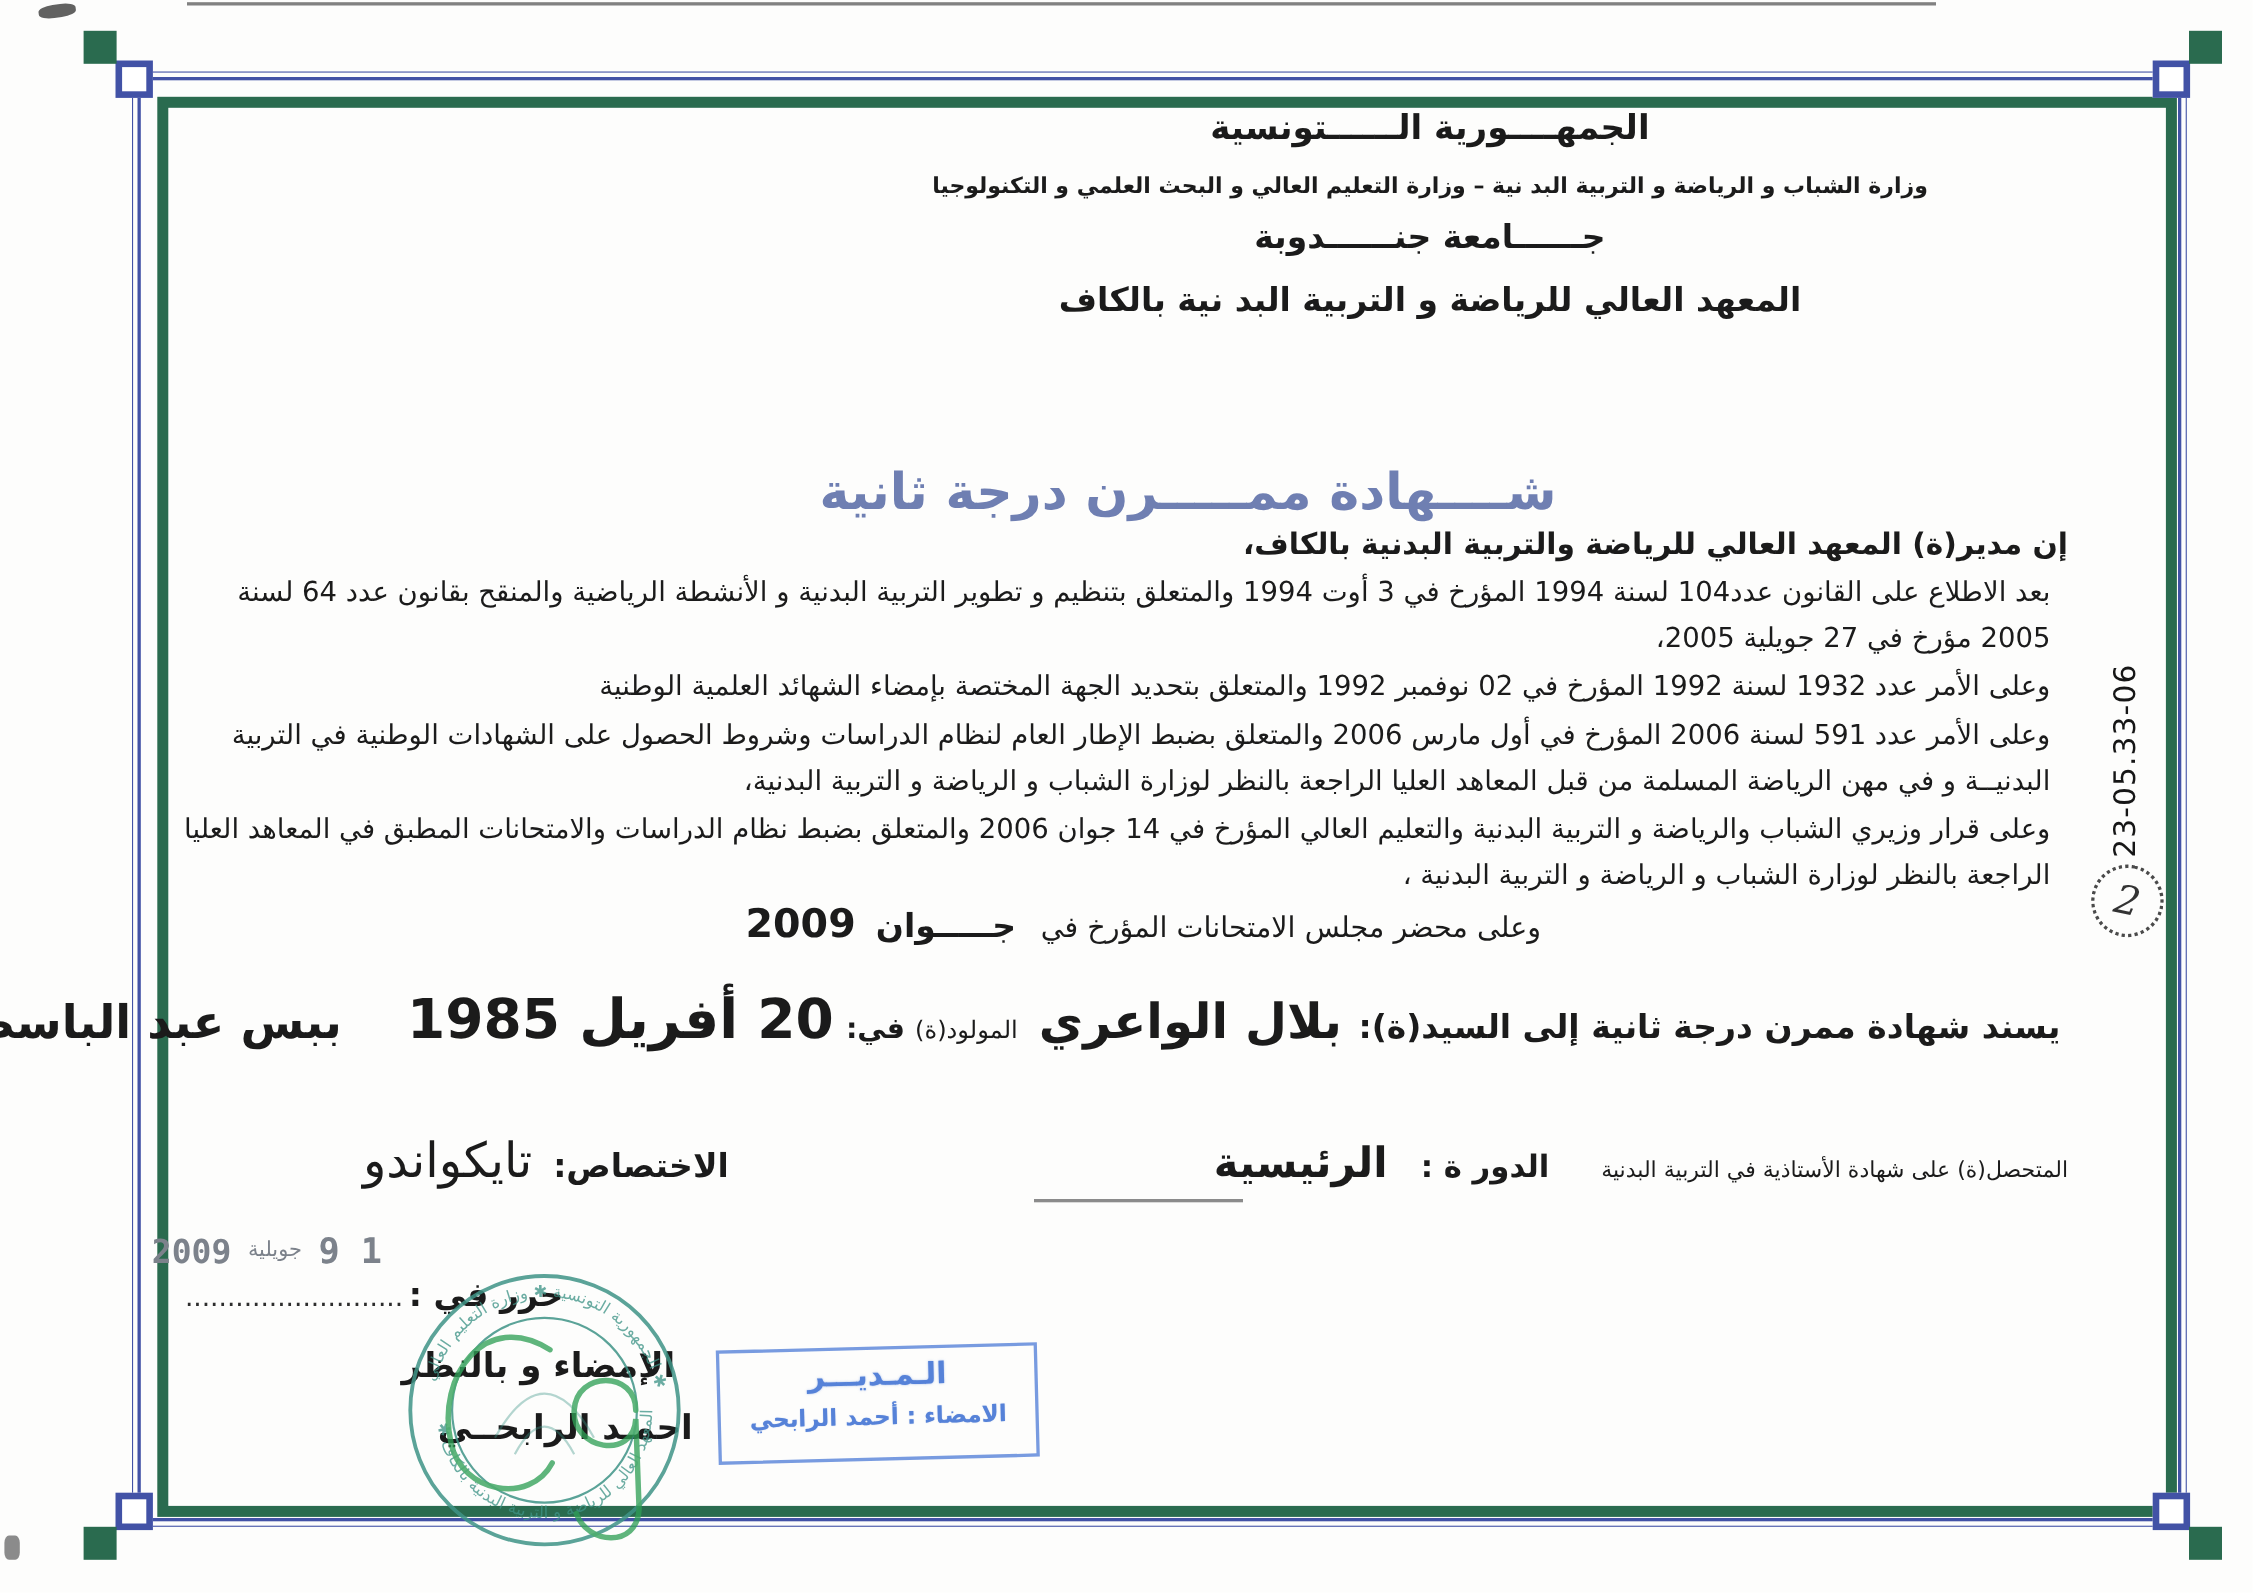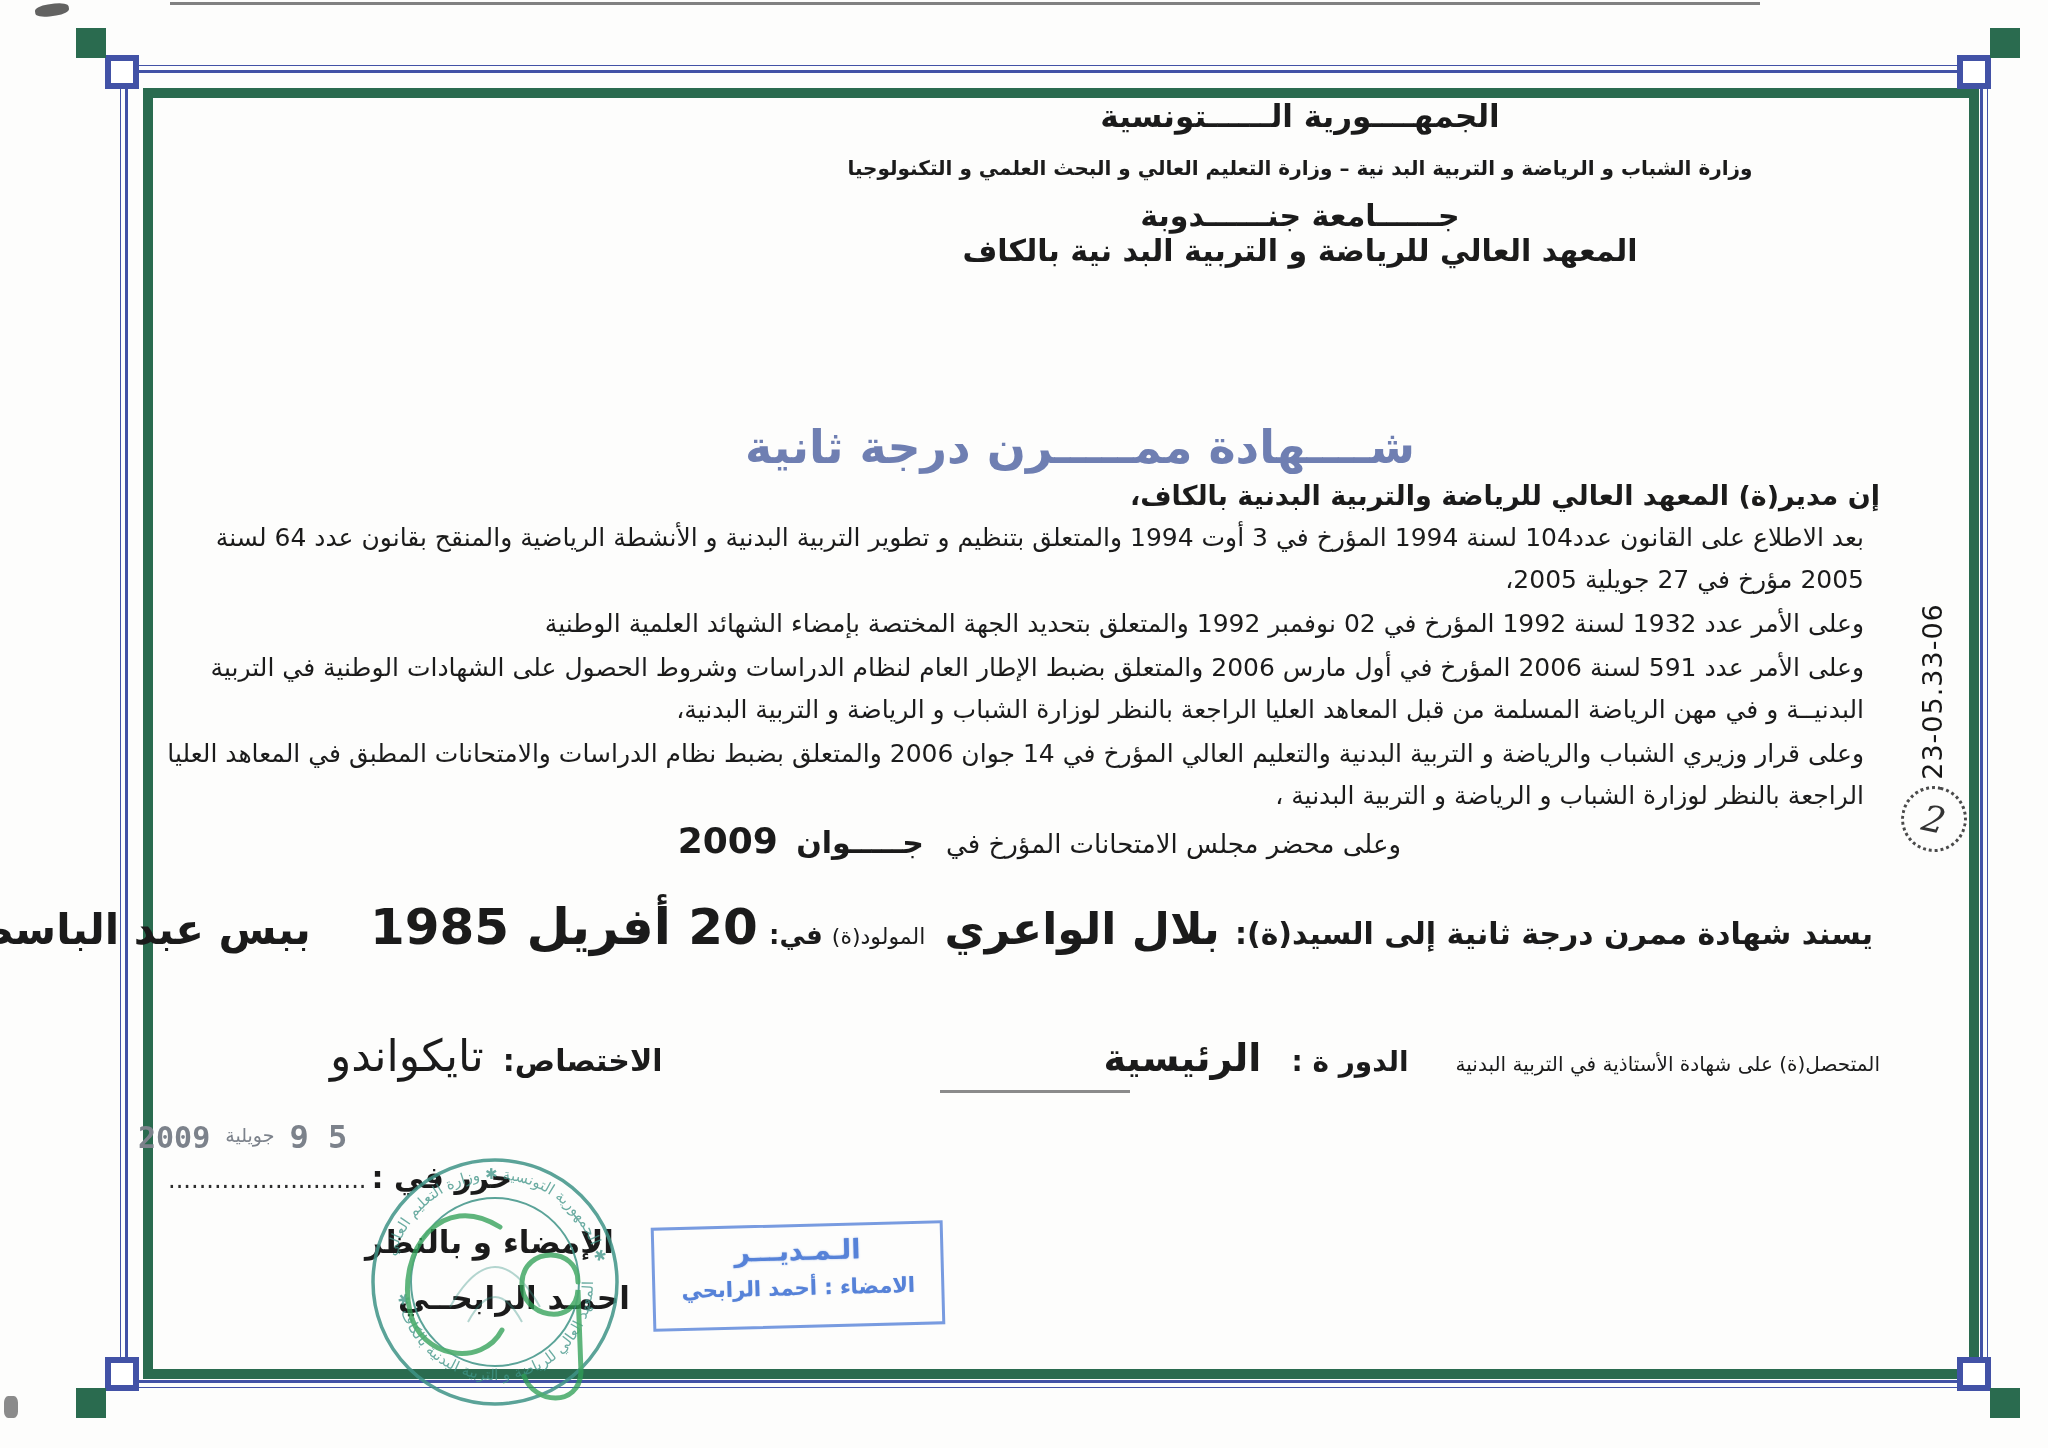--- a/index.html
+++ b/index.html
@@ -28,21 +28,21 @@
   .corner-green{
     position:absolute;width:30px;height:30px;background:#2a6b4f;
   }
   
   .header{
     position:absolute;left:620px;top:98px;width:1360px;
     direction:rtl;text-align:center;font-weight:bold;
   }
   .h-line1{font-size:31px;margin-bottom:22px;}
   .h-line2{font-size:20px;margin-bottom:18px;}
-  .h-line3{font-size:30px;margin-bottom:0;}
+  .h-line3{font-size:30px;margin-bottom:23px;}
   .h-line4{font-size:30px;}
   
   .cert-title{
     position:absolute;left:380px;top:420px;width:1400px;
     text-align:center;direction:rtl;
     font-size:46px;font-weight:bold;color:#6f7fb2;letter-spacing:1px;
   }
   
   .intro{
     position:absolute;right:168px;top:480px;
@@ -207,21 +207,21 @@
       <span class="session-value">الرئيسية</span>
     </div>
     <div>
       <span class="spec-label">الاختصاص:</span>
       <span class="spec-value">تايكواندو</span>
     </div>
   </div>
   <div class="artifact art-underline"></div>
 
   <div class="date-stamp">
-    <span class="ds-day">5 9</span>
+    <span class="ds-day">1 9</span>
     <span class="ds-month">جويلية</span>
     <span class="ds-year">2009</span>
   </div>
 
   <div class="issued-line">
     <span class="issued-label">حرر في :</span>
     <span class="issued-dots">..........................</span>
   </div>
 
   <div class="sign-label">الإمضاء و بالنظر</div>

